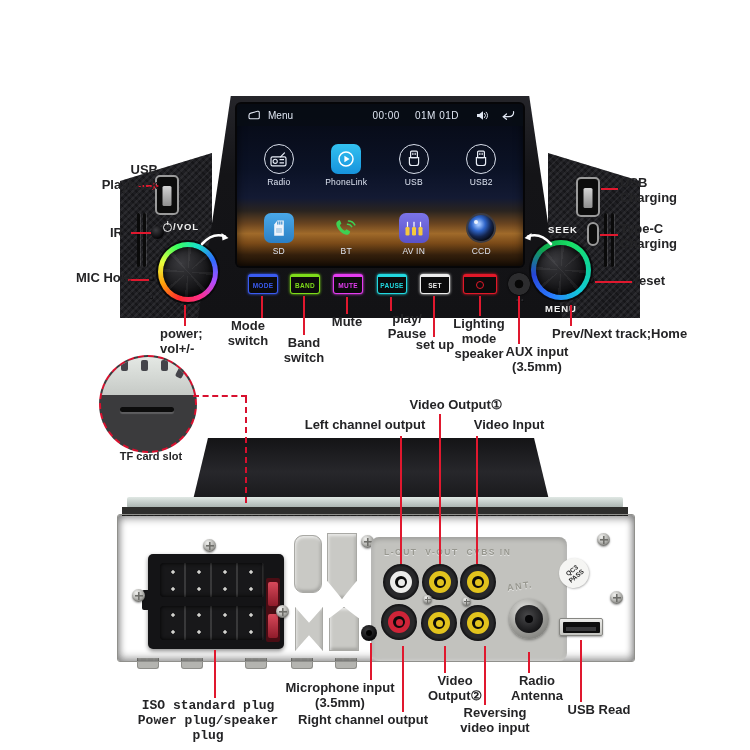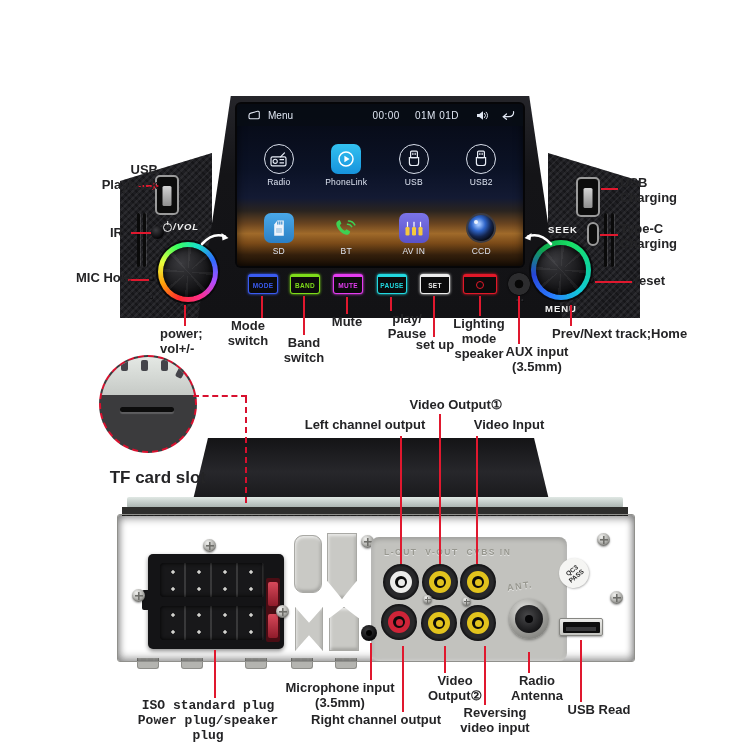--- a/index.html
+++ b/index.html
@@ -276,21 +276,21 @@
   <div class="abs vent" style="left:137px;top:213px;"></div>
   <div class="abs vent" style="left:143px;top:213px;"></div>
   <div class="abs holedot" style="left:149px;top:276px;width:5px;height:5px;"></div>
   <div class="abs holedot" style="left:147px;top:290px;width:3px;height:3px;"></div>
   <div class="abs holedot" style="left:150px;top:296px;width:3px;height:3px;"></div>
 
   <div class="knob vol" style="left:156px;top:240px;">
     <div class="ring"></div>
     <div class="face"></div>
   </div>
-  <div class="knob-cap" style="left:163px;top:221px;font-style:italic;">
+  <div class="knob-cap" style="left:163px;top:221px;">
       <span class="pwr"></span>
       <span>/VOL</span>
     </div>
   <svg class="abs" style="left:200px;top:229px;z-index:15;" width="30" height="18" viewBox="0 0 30 18">
       <path d="M2 15 Q13 3 25 7.5" fill="none" stroke="#fff" stroke-width="2.6" stroke-linecap="round"></path>
       <polygon points="28.5,9 21.5,4 22.5,11.5" fill="#fff"></polygon>
     </svg>
 
   <div class="abs usbport" style="left:576px;top:177px;"></div>
   <div class="abs typec" style="left:587px;top:222px;"></div>
@@ -362,21 +362,21 @@
 
   <div class="abs tf-circle">
     <div class="tf-top">
       <div class="tf-pin" style="left:20px;"></div>
       <div class="tf-pin" style="left:40px;"></div>
       <div class="tf-pin" style="left:60px;"></div>
       <div class="tf-pin" style="left:76px;top:10px;transform:rotate(28deg);"></div>
     </div>
     <div class="tf-slot"></div>
   </div>
-  <div class="lbl ctr" style="left:96px;top:468px;width:110px;font-size:17px;text-align:right;">TF card slot</div>
+  <div class="lbl ctr" style="left:96px;top:450px;width:110px;font-size:11px;">TF card slot</div>
   <div class="dash-h" style="left:193px;top:395px;width:54px;"></div>
   <div class="dash-v" style="left:245px;top:397px;height:106px;"></div>
 
   <div class="abs rear-top" style="left:193px;top:438px;width:356px;height:62px;"></div>
   <div class="abs rear-trim" style="left:127px;top:497px;width:496px;height:11px;"></div>
   <div class="abs rear-gap" style="left:122px;top:507px;width:506px;height:9px;"></div>
 
   <div class="abs chassis" style="left:117px;top:514px;width:516px;height:146px;">
 
     <div class="iso" style="left:30px;top:39px;width:136px;height:95px;">
@@ -432,21 +432,21 @@
   <div class="lbl ctr" style="left:466px;top:418px;width:86px;">Video Input</div>
   <div class="vline" style="left:476px;top:436px;height:128px;"></div>
 
   <div class="vline" style="left:214px;top:650px;height:48px;"></div>
   <div class="lbl ctr" style="left:120px;top:699px;width:176px;font-family:Liberation Mono, monospace;">ISO standard plug
 Power plug/speaker plug</div>
   <div class="vline" style="left:370px;top:643px;height:37px;"></div>
   <div class="lbl ctr" style="left:285px;top:681px;width:110px;">Microphone input
 (3.5mm)</div>
   <div class="vline" style="left:402px;top:646px;height:66px;"></div>
-  <div class="lbl ctr" style="left:296px;top:713px;width:134px;margin-left:13px;">Right channel output</div>
+  <div class="lbl ctr" style="left:296px;top:713px;width:134px;">Right channel output</div>
   <div class="vline" style="left:444px;top:646px;height:27px;"></div>
   <div class="lbl ctr" style="left:426px;top:674px;width:58px;">Video
 Output②</div>
   <div class="vline" style="left:484px;top:646px;height:59px;"></div>
   <div class="lbl ctr" style="left:456px;top:706px;width:78px;">Reversing
 video input</div>
   <div class="vline" style="left:528px;top:652px;height:21px;"></div>
   <div class="lbl ctr" style="left:508px;top:674px;width:58px;">Radio
 Antenna</div>
   <div class="vline" style="left:580px;top:640px;height:62px;"></div>

